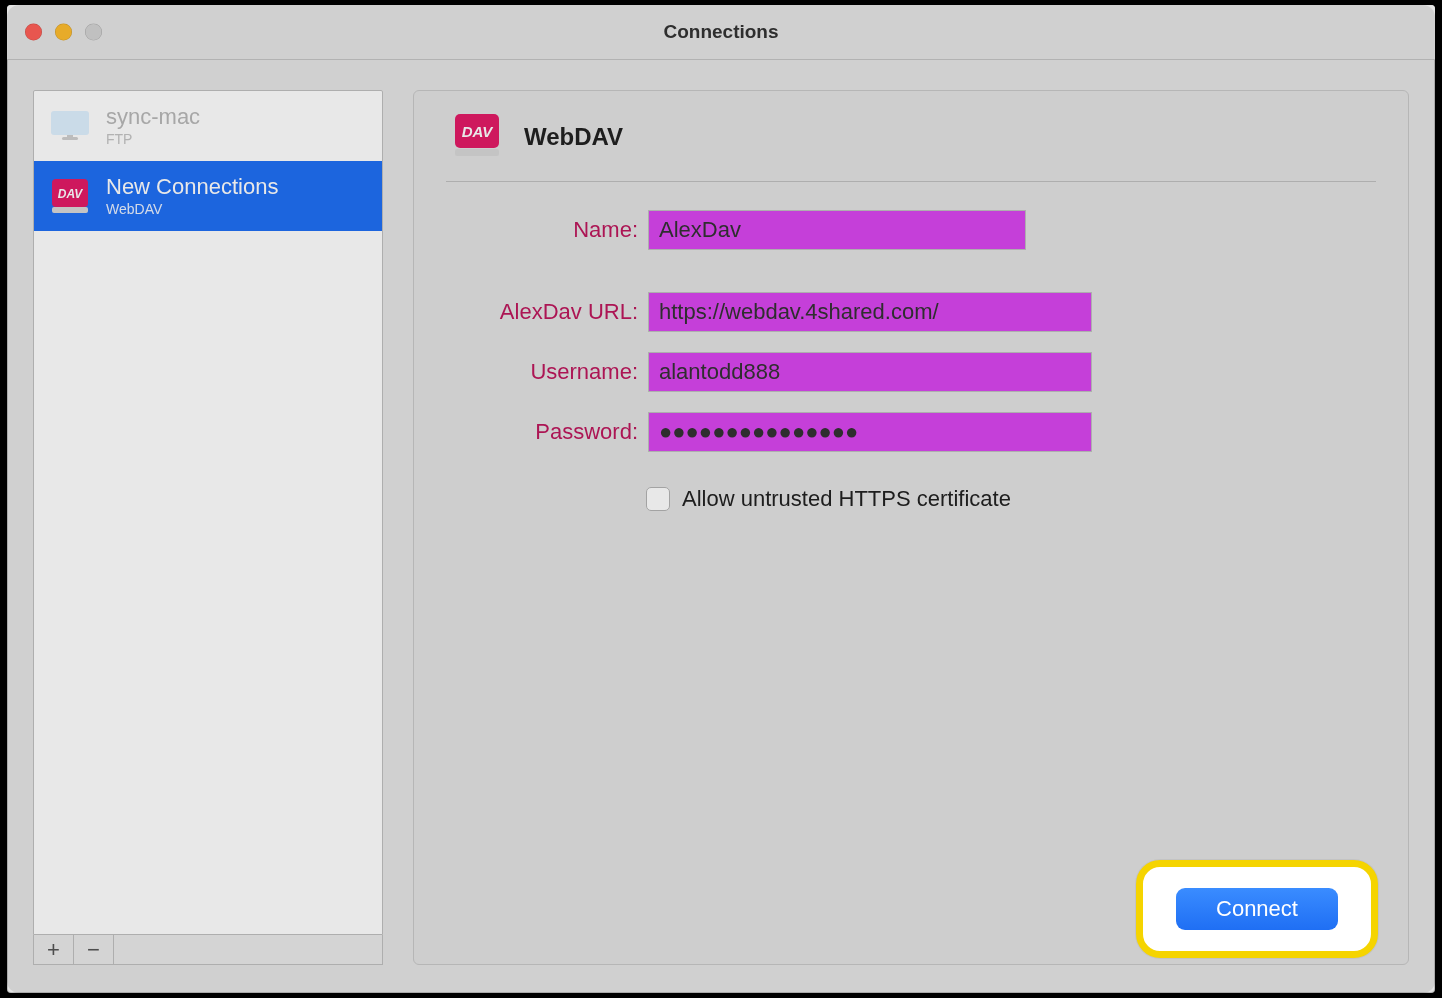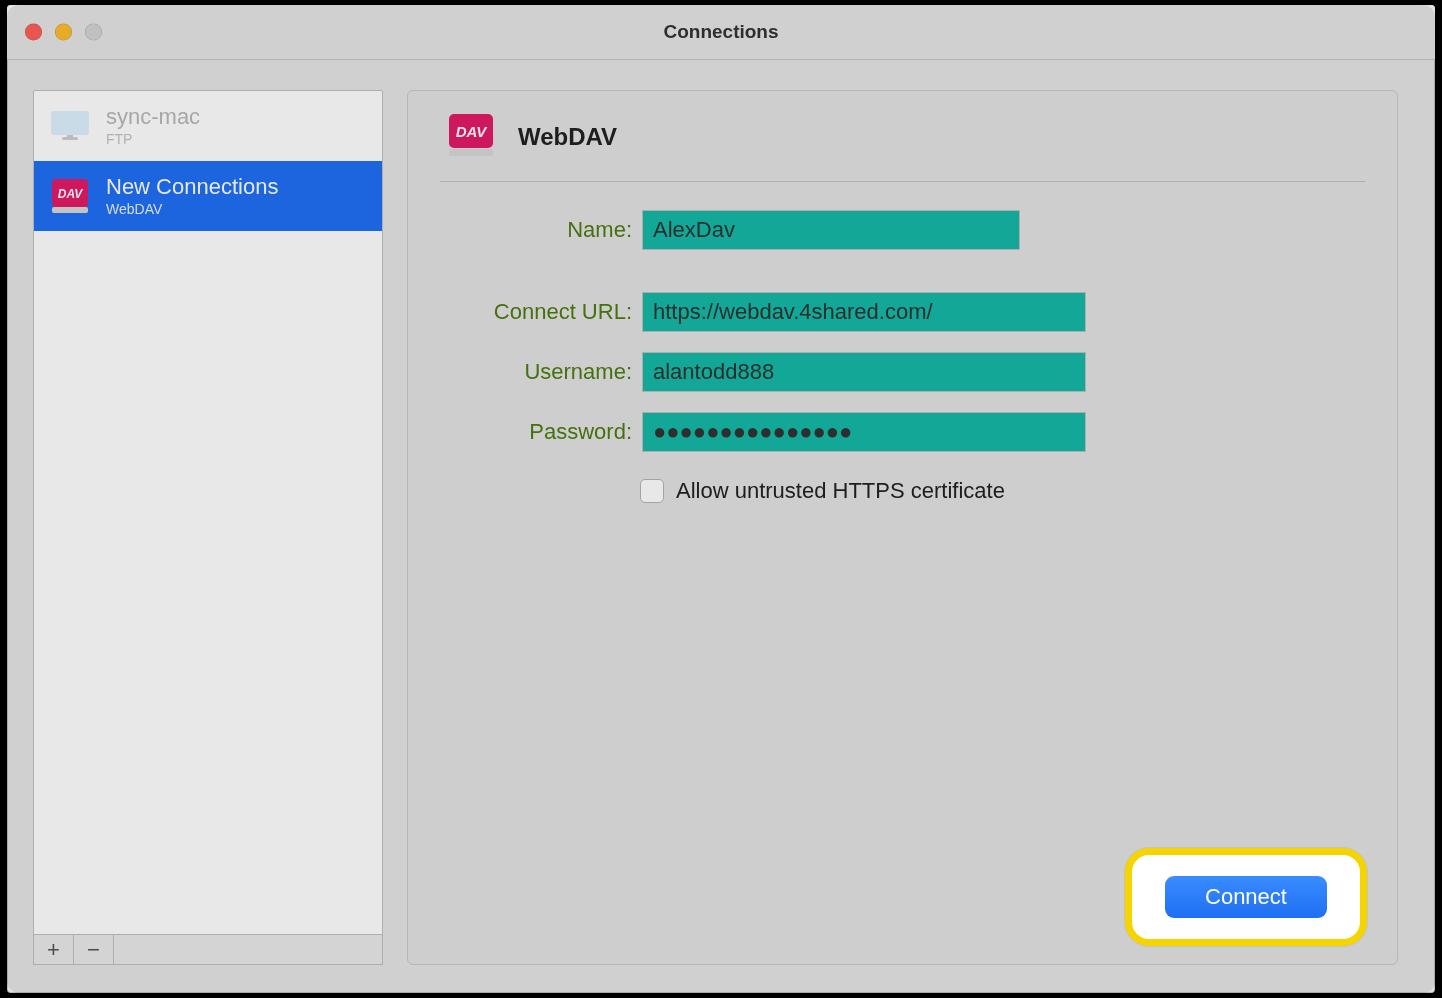--- a/index.html
+++ b/index.html
@@ -45,22 +45,22 @@
   }
   .tl { width: 17px; height: 17px; border-radius: 50%; box-shadow: inset 0 0 0 0.5px rgba(0,0,0,0.2); }
   .tl.red { background: #ff5f57; }
   .tl.yellow { background: #febc2e; }
   .tl.grey { background: #d4d4d4; }
   .title { font-size: 19px; font-weight: 600; color: #333; }
   
   .body {
     flex: 1;
     display: flex;
-    padding: 30px 37px 28px 26px;
-    gap: 24px;
+    padding: 30px 26px 28px 26px;
+    gap: 30px;
   }
   
   .sidebar-wrap {
     width: 350px;
     display: flex;
     flex-direction: column;
   }
   .sidebar {
     flex: 1;
     background: #fff;
@@ -125,36 +125,36 @@
     display:flex;
     flex-direction:column;
     gap: 20px;
   }
   .row { display:flex; align-items:center; gap: 10px; }
   .row.gap { margin-bottom: 22px; }
   .lbl {
     width: 192px;
     text-align: right;
     font-size: 22px;
-    color:#4d7c0f;
+    color:#be185d;
   }
   .inp {
     flex: 0 0 auto;
     height: 40px;
-    background: #14b8a6;
+    background: #d946ef;
     border: 1px solid #c0c0c0;
     border-radius: 0;
     font-size: 22px;
     padding: 0 10px;
     color:#333;
     outline: none;
   }
   .inp.name-w { width: 378px; }
   .inp.full-w { width: 444px; }
-  .chk-row { display:flex; align-items:center; gap:12px; margin-left:200px; margin-top:6px; }
+  .chk-row { display:flex; align-items:center; gap:12px; margin-left:200px; margin-top:14px; }
   .chk {
     width: 24px; height: 24px;
     border: 1px solid #b4b4b4;
     border-radius: 5px;
     background: #fff;
   }
   .chk-label { font-size:22px; color:#222; }
   .footer {
     margin-top:auto;
     display:flex;
@@ -167,21 +167,21 @@
     color:#fff;
     font-size:22px;
     border:none;
     border-radius: 9px;
     padding: 8px 40px;
     cursor:pointer;
   }
   
   .highlight-ring {
     position:absolute;
-    right: 30px; bottom: 18px;
+    right: 30px; bottom: 6px;
     width: 242px; height: 98px;
     border: 7px solid #f5d400;
     border-radius: 24px;
     background: #fff;
     z-index: 8;
     display:flex; align-items:center; justify-content:center;
     box-shadow: 0 0 0 1px rgba(0,0,0,0.05);
   }
 </style>
 </head>
@@ -249,21 +249,21 @@
         </span>
         <span class="d-title">WebDAV</span>
       </div>
 
       <div class="form">
         <div class="row gap">
           <span class="lbl">Name:</span>
           <input class="inp name-w" value="AlexDav" style="">
         </div>
         <div class="row">
-          <span class="lbl">Connect URL:</span>
+          <span class="lbl">AlexDav URL:</span>
           <input class="inp full-w" value="https://webdav.4shared.com/" style="">
         </div>
         <div class="row">
           <span class="lbl">Username:</span>
           <input class="inp full-w" value="alantodd888" style="">
         </div>
         <div class="row">
           <span class="lbl">Password:</span>
           <input class="inp full-w" value="●●●●●●●●●●●●●●●" style="">
         </div>

